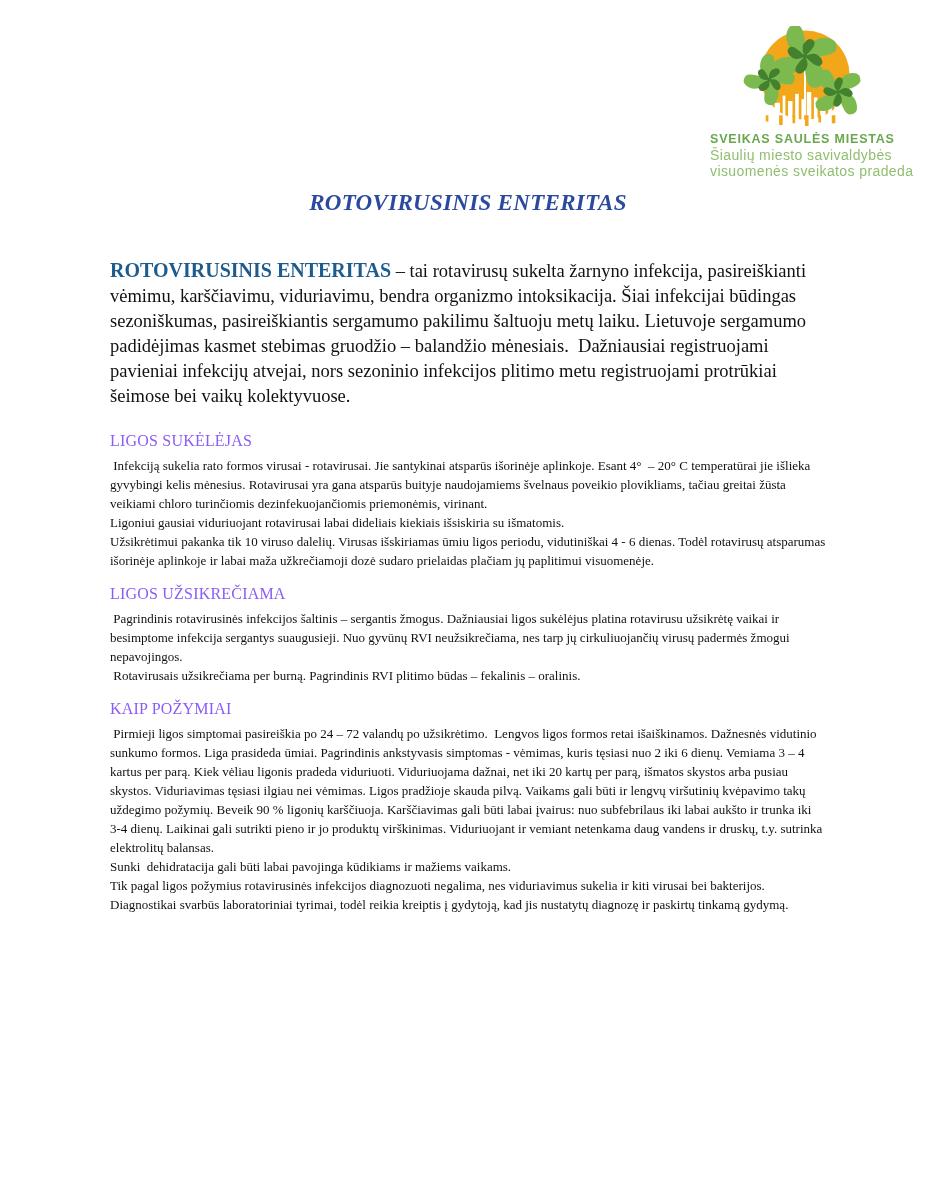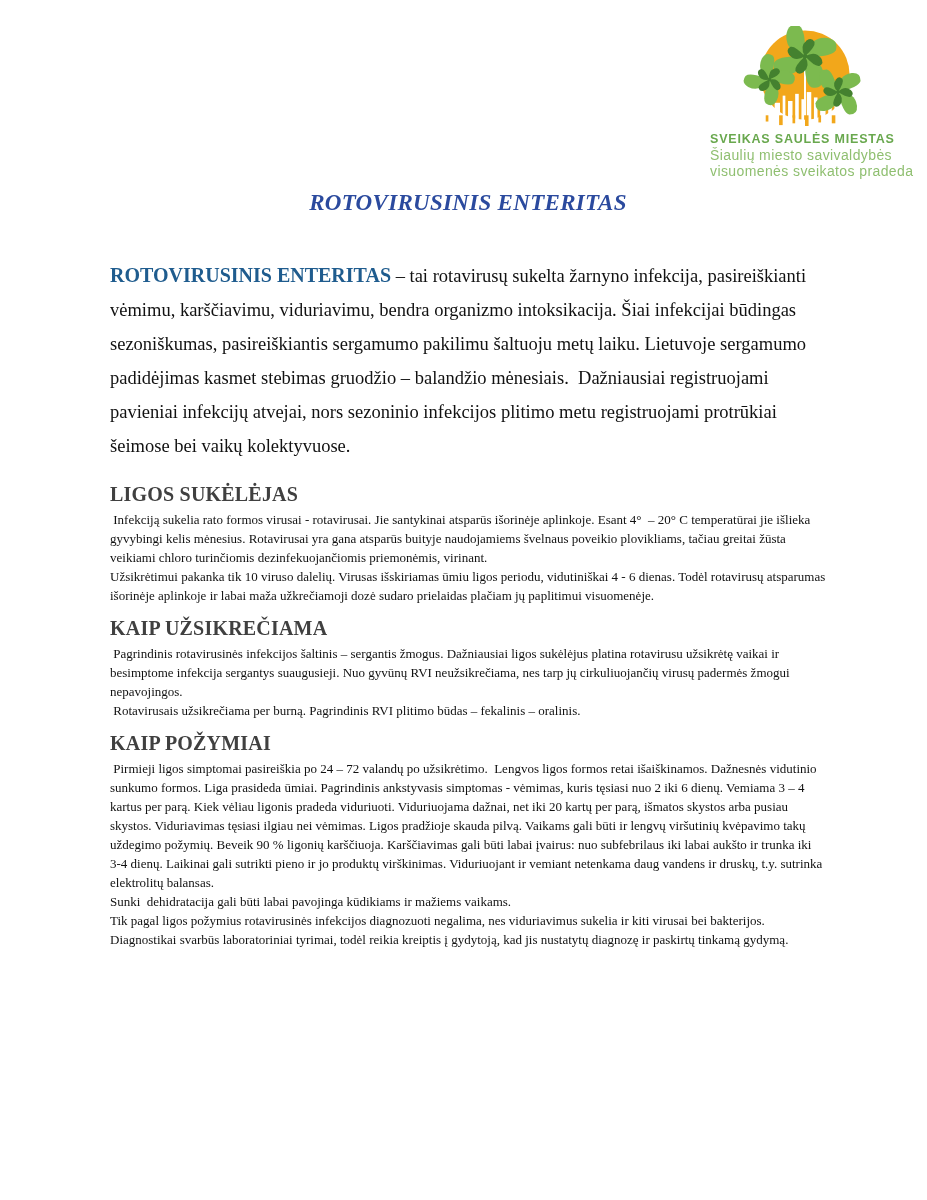--- a/index.html
+++ b/index.html
@@ -50,34 +50,34 @@
     font-size: 23px;
     line-height: 26px;
     font-weight: bold;
     font-style: italic;
     color: #2b4a9e;
     letter-spacing: 0.3px;
   }
   .intro {
     margin-top: 42px;
     font-size: 18.5px;
-    line-height: 34px;
+    line-height: 25px;
     white-space: pre-wrap;
   }
   .intro-lead {
     font-size: 20px;
     font-weight: bold;
     color: #1f5c8e;
   }
   .section-heading {
     margin: 11px 0 3px 0;
-    font-size: 20px;
+    font-size: 16px;
     line-height: 25px;
-    font-weight: bold;
-    color: #404040;
+    font-weight: normal;
+    color: #8b5cf6;
     letter-spacing: 0.2px;
   }
   .para {
     font-size: 13px;
     line-height: 19px;
     white-space: pre-wrap;
     margin: 0;
   }
 </style>
 </head>
@@ -149,25 +149,26 @@
 
   <div class="content">
 
     <div class="doc-title">ROTOVIRUSINIS ENTERITAS</div>
 
     <p class="intro"><span class="intro-lead">ROTOVIRUSINIS ENTERITAS</span><span> – tai rotavirusų sukelta žarnyno infekcija, pasireiškianti vėmimu, karščiavimu, viduriavimu, bendra organizmo intoksikacija. Šiai infekcijai būdingas sezoniškumas, pasireiškiantis sergamumo pakilimu šaltuoju metų laiku. Lietuvoje sergamumo padidėjimas kasmet stebimas gruodžio – balandžio mėnesiais.  Dažniausiai registruojami pavieniai infekcijų atvejai, nors sezoninio infekcijos plitimo metu registruojami protrūkiai šeimose bei vaikų kolektyvuose.</span></p>
 
     <div>
       <div class="section-heading">LIGOS SUKĖLĖJAS</div>
       <p class="para"> Infekciją sukelia rato formos virusai - rotavirusai. Jie santykinai atsparūs išorinėje aplinkoje. Esant 4°  – 20° C temperatūrai jie išlieka gyvybingi kelis mėnesius. Rotavirusai yra gana atsparūs buityje naudojamiems švelnaus poveikio plovikliams, tačiau greitai žūsta veikiami chloro turinčiomis dezinfekuojančiomis priemonėmis, virinant.</p>
+      <p class="para">Ligoniui gausiai viduriuojant rotavirusai labai dideliais kiekiais išsiskiria su išmatomis.</p>
       <p class="para">Užsikrėtimui pakanka tik 10 viruso dalelių. Virusas išskiriamas ūmiu ligos periodu, vidutiniškai 4 - 6 dienas. Todėl rotavirusų atsparumas išorinėje aplinkoje ir labai maža užkrečiamoji dozė sudaro prielaidas plačiam jų paplitimui visuomenėje.</p>
     </div>
 
     <div>
-      <div class="section-heading">KAIP UŽSIKREČIAMA</div>
+      <div class="section-heading">LIGOS UŽSIKREČIAMA</div>
       <p class="para"> Pagrindinis rotavirusinės infekcijos šaltinis – sergantis žmogus. Dažniausiai ligos sukėlėjus platina rotavirusu užsikrėtę vaikai ir besimptome infekcija sergantys suaugusieji. Nuo gyvūnų RVI neužsikrečiama, nes tarp jų cirkuliuojančių virusų padermės žmogui nepavojingos.</p>
       <p class="para"> Rotavirusais užsikrečiama per burną. Pagrindinis RVI plitimo būdas – fekalinis – oralinis.</p>
     </div>
 
     <div>
       <div class="section-heading">KAIP POŽYMIAI</div>
       <p class="para"> Pirmieji ligos simptomai pasireiškia po 24 – 72 valandų po užsikrėtimo.  Lengvos ligos formos retai išaiškinamos. Dažnesnės vidutinio sunkumo formos. Liga prasideda ūmiai. Pagrindinis ankstyvasis simptomas - vėmimas, kuris tęsiasi nuo 2 iki 6 dienų. Vemiama 3 – 4 kartus per parą. Kiek vėliau ligonis pradeda viduriuoti. Viduriuojama dažnai, net iki 20 kartų per parą, išmatos skystos arba pusiau skystos. Viduriavimas tęsiasi ilgiau nei vėmimas. Ligos pradžioje skauda pilvą. Vaikams gali būti ir lengvų viršutinių kvėpavimo takų uždegimo požymių. Beveik 90 % ligonių karščiuoja. Karščiavimas gali būti labai įvairus: nuo subfebrilaus iki labai aukšto ir trunka iki  3-4 dienų. Laikinai gali sutrikti pieno ir jo produktų virškinimas. Viduriuojant ir vemiant netenkama daug vandens ir druskų, t.y. sutrinka elektrolitų balansas.</p>
       <p class="para">Sunki  dehidratacija gali būti labai pavojinga kūdikiams ir mažiems vaikams.</p>
       <p class="para">Tik pagal ligos požymius rotavirusinės infekcijos diagnozuoti negalima, nes viduriavimus sukelia ir kiti virusai bei bakterijos. Diagnostikai svarbūs laboratoriniai tyrimai, todėl reikia kreiptis į gydytoją, kad jis nustatytų diagnozę ir paskirtų tinkamą gydymą.</p>
     </div>

